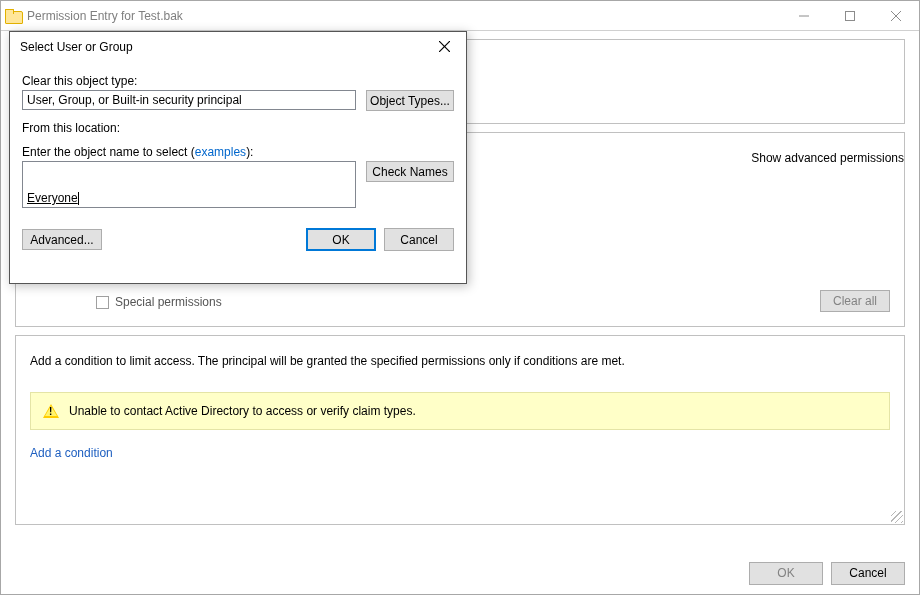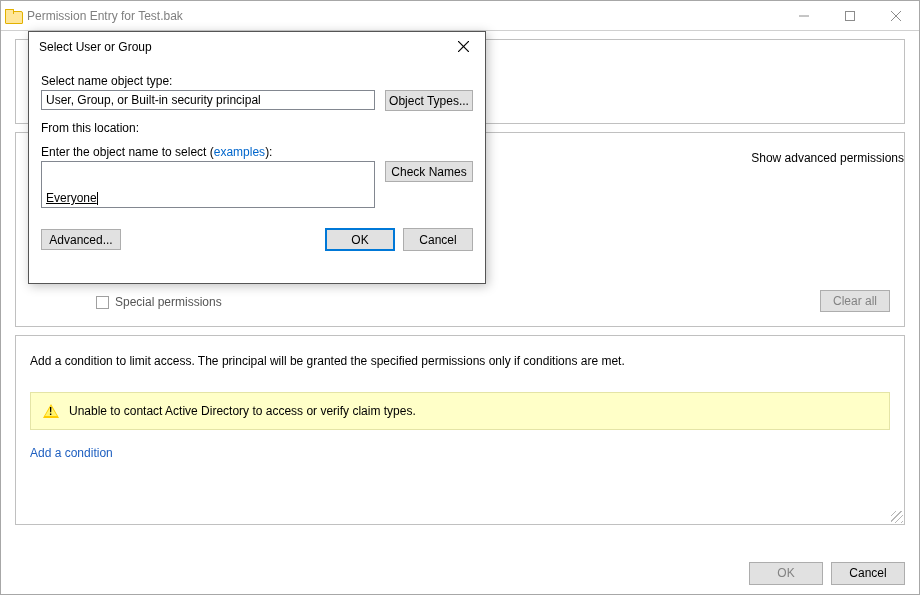--- a/index.html
+++ b/index.html
@@ -171,21 +171,21 @@
     cursor: default;
   }
   .btn.disabled { color: #838383; }
   .btn.primary {
     border: 2px solid #0078d7;
     background: #e1e1e1;
   }
   
   .dialog {
     position: absolute;
-    left: 27px; top: 30px;
+    left: 8px; top: 30px;
     width: 458px; height: 253px;
     background: #fff;
     border: 1px solid #555;
     box-shadow: 2px 2px 10px rgba(0,0,0,0.25);
   }
   .dialog .dlg-title {
     height: 30px;
     display: flex; align-items: center;
     padding-left: 10px;
     font-size: 12px;
@@ -332,21 +332,21 @@
       <div class="dlg-close">
         <svg width="11" height="11">
             <line x1="0" y1="0" x2="11" y2="11" stroke-width="1.2"></line>
             <line x1="11" y1="0" x2="0" y2="11" stroke-width="1.2"></line>
           </svg>
       </div>
     </div>
 
     <div class="dlg-body">
 
-      <div class="field-label">Select name object type:</div>
+      <div class="field-label">Clear this object type:</div>
       <div class="field-row">
         <div class="field-input">
           <span>User, Group, or Built-in security principal</span>
         </div>
         <div class="side-btn">Object Types...</div>
       </div>
 
       <div class="field-label">From this location:</div>
 
       <div class="field-label">

